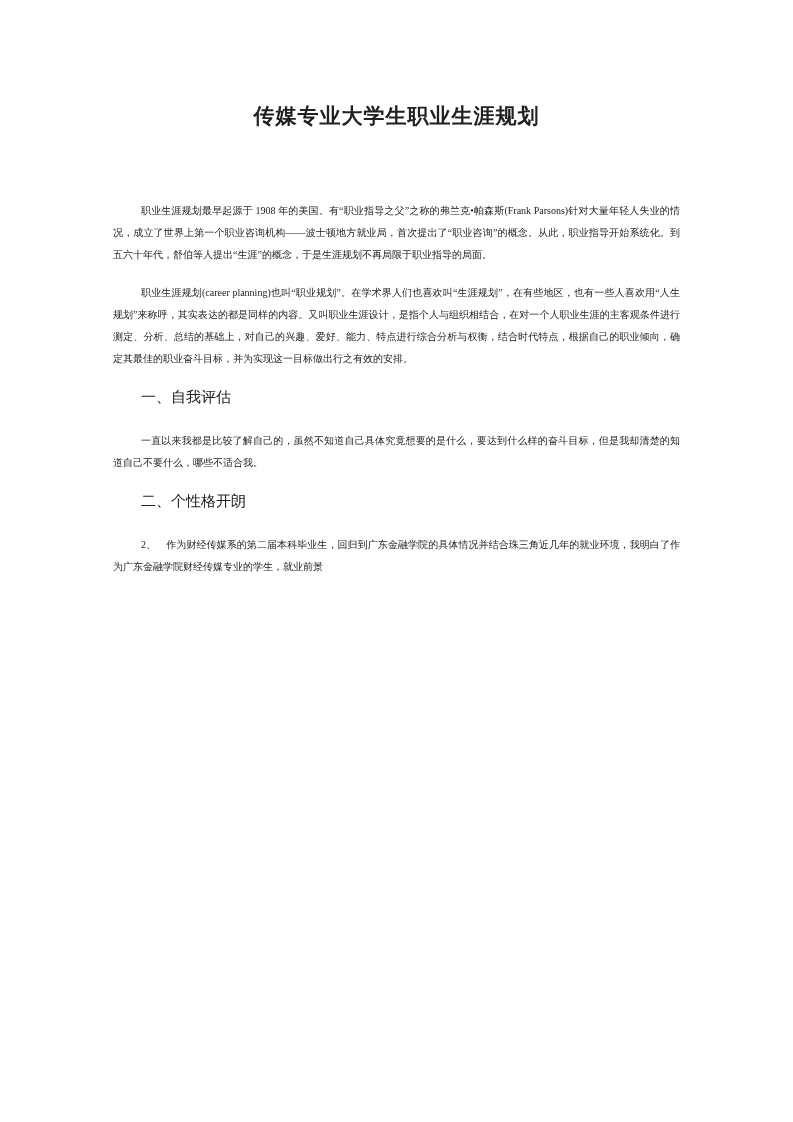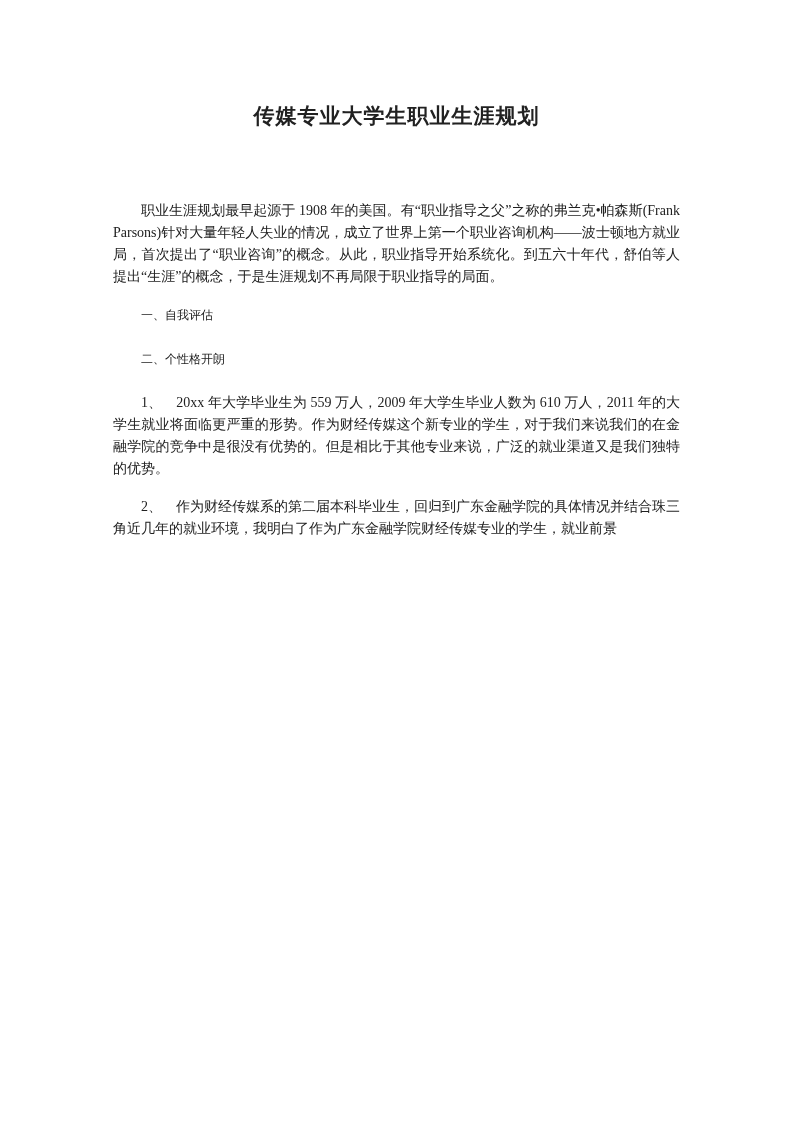--- a/index.html
+++ b/index.html
@@ -26,49 +26,50 @@
   .doc-title {
     margin: 0 0 73px 0;
     font-size: 21px;
     line-height: 22px;
     font-weight: bold;
     text-align: center;
     letter-spacing: 1px;
   }
   .body-para {
     margin: 0 0 16px 0;
-    font-size: 14px;
+    font-size: 10px;
     line-height: 22px;
     text-align: justify;
     text-indent: 28px;
     word-break: break-all;
   }
   .heading-para {
     margin: 4px 0 22px 0;
-    font-size: 12px;
+    font-size: 15px;
     line-height: 22px;
     text-indent: 28px;
   }
 </style>
 </head>
 <body>
 
 <div class="page">
   <div class="content">
 
     <h1 class="doc-title">传媒专业大学生职业生涯规划</h1>
 
     <p class="body-para">职业生涯规划最早起源于 1908 年的美国。有“职业指导之父”之称的弗兰克•帕森斯(Frank Parsons)针对大量年轻人失业的情况，成立了世界上第一个职业咨询机构——波士顿地方就业局，首次提出了“职业咨询”的概念。从此，职业指导开始系统化。到五六十年代，舒伯等人提出“生涯”的概念，于是生涯规划不再局限于职业指导的局面。</p>
 
 
+    <p class="body-para">职业生涯规划(career planning)也叫“职业规划”。在学术界人们也喜欢叫“生涯规划”，在有些地区，也有一些人喜欢用“人生规划”来称呼，其实表达的都是同样的内容。又叫职业生涯设计，是指个人与组织相结合，在对一个人职业生涯的主客观条件进行测定、分析、总结的基础上，对自己的兴趣、爱好、能力、特点进行综合分析与权衡，结合时代特点，根据自己的职业倾向，确定其最佳的职业奋斗目标，并为实现这一目标做出行之有效的安排。</p>
 
     <p class="heading-para">一、自我评估</p>
 
+    <p class="body-para">一直以来我都是比较了解自己的，虽然不知道自己具体究竟想要的是什么，要达到什么样的奋斗目标，但是我却清楚的知道自己不要什么，哪些不适合我。</p>
 
 
     <p class="heading-para">二、个性格开朗</p>
 
-    <p class="body-para">1、　20xx 年大学毕业生为 559 万人，2009 年大学生毕业人数为 610 万人，2011 年的大学生就业将面临更严重的形势。作为财经传媒这个新专业的学生，对于我们来说我们的在金融学院的竞争中是很没有优势的。但是相比于其他专业来说，广泛的就业渠道又是我们独特的优势。</p>
 
     <p class="body-para">2、　作为财经传媒系的第二届本科毕业生，回归到广东金融学院的具体情况并结合珠三角近几年的就业环境，我明白了作为广东金融学院财经传媒专业的学生，就业前景</p>
 
   </div>
 </div>
 
 </body></html>

